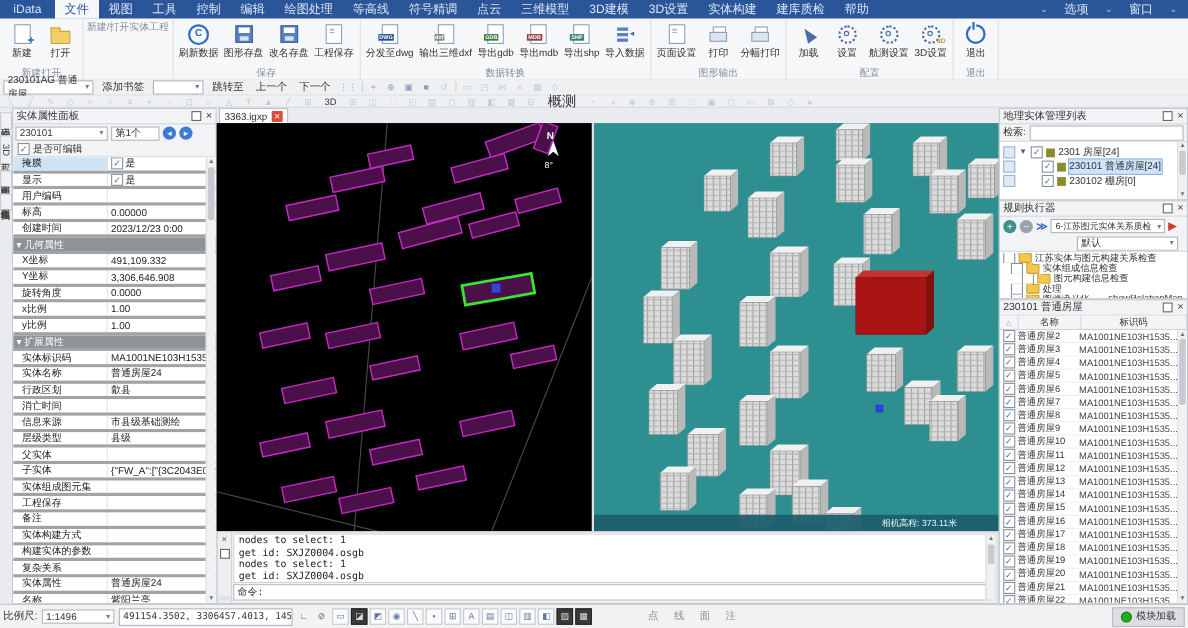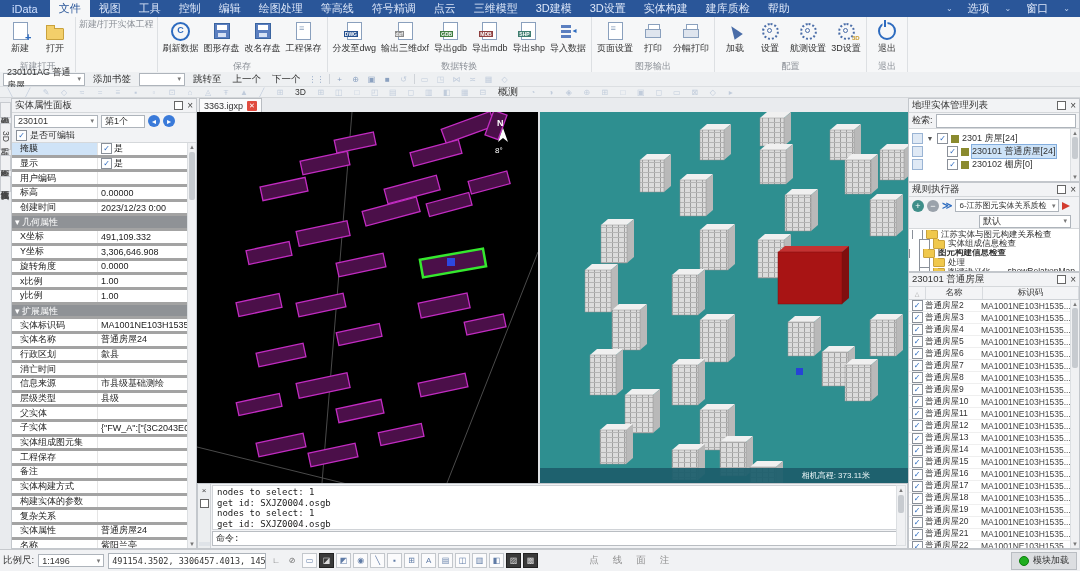--- a/index.html
+++ b/index.html
@@ -382,21 +382,21 @@
     <span class="mini dim">⊞</span>
     <span class="mini dim">◫</span>
     <span class="mini dim">□</span>
     <span class="mini dim">◰</span>
     <span class="mini dim">▤</span>
     <span class="mini dim">◻</span>
     <span class="mini dim">▥</span>
     <span class="mini dim">◧</span>
     <span class="mini dim">▦</span>
     <span class="mini dim">⊟</span>
-    <span class="tbtn" style="font-size: 10px;">概测</span>
+    <span class="tbtn" style="font-size: 13px;">概测</span>
     <span class="mini dim">◔</span>
     <span class="mini dim">◑</span>
     <span class="mini dim">◈</span>
     <span class="mini dim">⊕</span>
     <span class="mini dim">⊞</span>
     <span class="mini dim">□</span>
     <span class="mini dim">▣</span>
     <span class="mini dim">◻</span>
     <span class="mini dim">▭</span>
     <span class="mini dim">⊠</span>
@@ -889,21 +889,21 @@
       <div class="clrow">
         <span class="cb"></span>
         <span class="fold"></span>
         <span>江苏实体与图元构建关系检查</span>
       </div>
       <div class="clrow" style="padding-left: 10px;">
         <span class="cb"></span>
         <span class="fold"></span>
         <span>实体组成信息检查</span>
       </div>
-      <div class="clrow" style="padding-left: 0; font-weight: bold;">
+      <div class="clrow" style="padding-left: 20px;">
         <span class="cb"></span>
         <span class="fold"></span>
         <span>图元构建信息检查</span>
       </div>
       <div class="clrow" style="padding-left: 10px;">
         <span class="cb"></span>
         <span class="fold"></span>
         <span>处理</span>
       </div>
       <div class="clrow" style="padding-left: 10px;">

